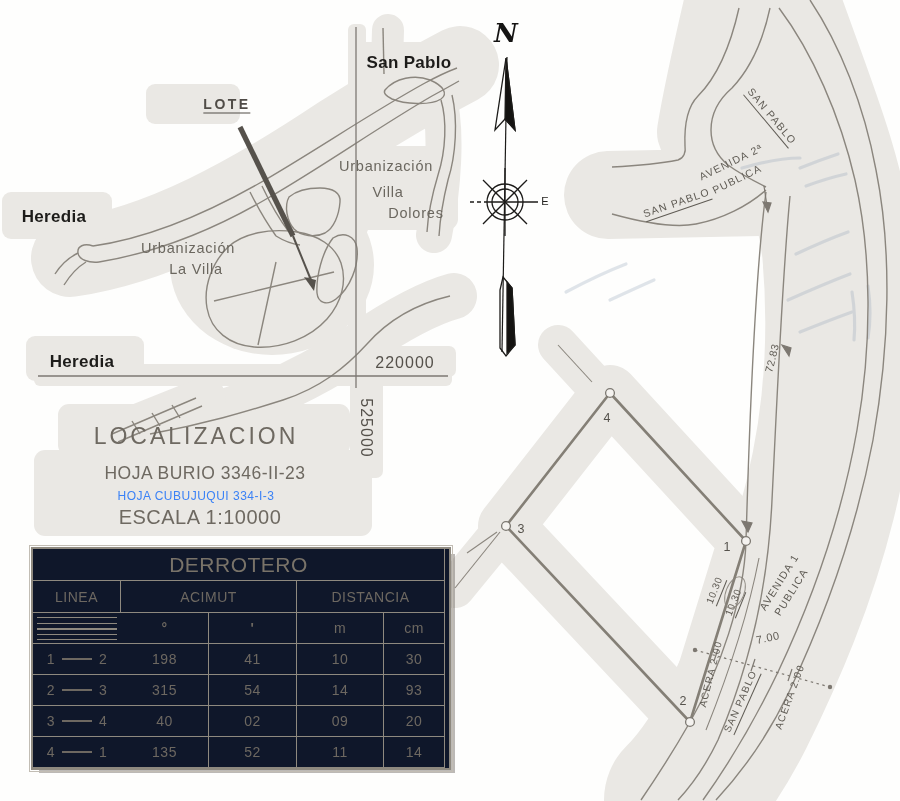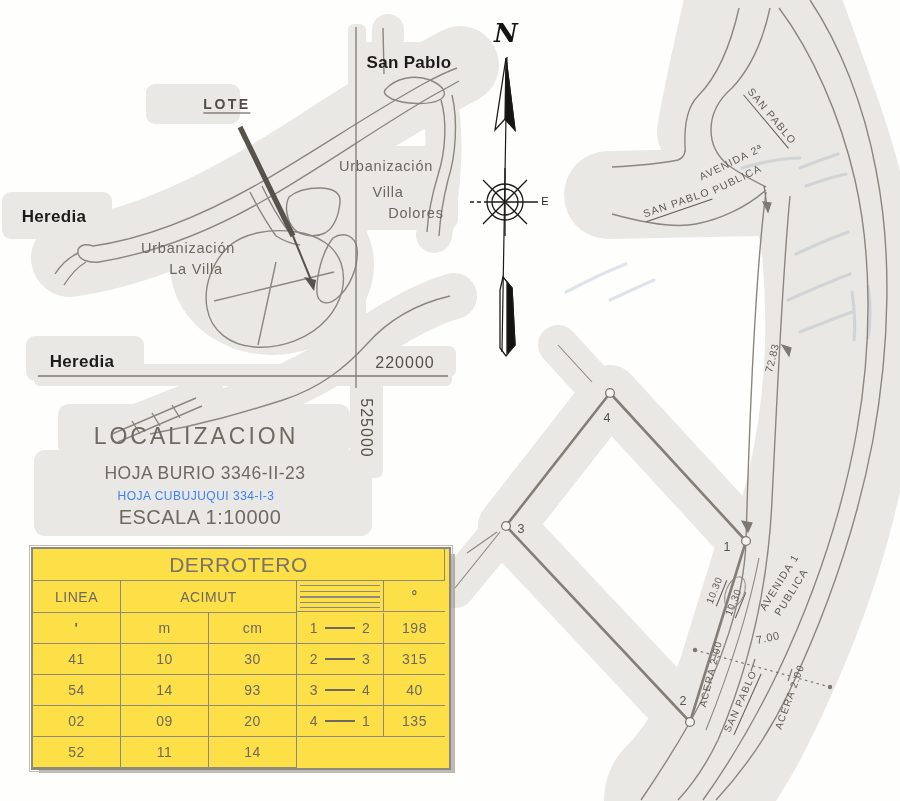--- a/index.html
+++ b/index.html
@@ -9,21 +9,21 @@
   .lbl{position:absolute;white-space:nowrap;color:#635f58;line-height:1;
        transform:translate(-50%,-50%);}
   .und{border-bottom:1.6px solid currentColor;padding-bottom:2px;}
   .bold-place{font-weight:bold;color:#1d1c1a;font-size:17px;letter-spacing:.3px;}
   .map-name{color:#6b675f;font-size:14.5px;letter-spacing:.8px;}
   .coord{color:#55514b;font-size:16px;letter-spacing:1px;}
   .road-lbl{font-size:10.5px;letter-spacing:1.2px;color:#5f5b54;}
   .dim-lbl{font-size:10.5px;letter-spacing:.6px;color:#5f5b54;}
   .vtx{font-size:12.5px;color:#55524c;}
   
-  #dtable{position:absolute;left:31px;top:547px;width:416px;background:#fde047;
+  #dtable{position:absolute;left:31px;top:547px;width:416px;background:#0f172a;
           border:2px solid #8e897f;outline:1px solid #c2bdb4;outline-offset:1px;
           box-shadow:6px 5px 0 -2px rgba(108,103,95,.45);
           display:grid;grid-template-columns:88px 88px 88px 87px 61px;color:#6d6861;}
   #dtable .c{border-right:1.4px solid #8e897f;border-bottom:1.4px solid #8e897f;
           display:flex;align-items:center;justify-content:center;height:30px;
           font-size:14px;letter-spacing:.5px;}
   #dtable .c:nth-child(5n){border-right:none;}
   .t-title{grid-column:1/6;height:31px !important;font-size:21px !important;
            letter-spacing:2.5px;color:#797369;}
   .span2{grid-column:span 2;}
@@ -199,20 +199,21 @@
 <div class="lbl road-lbl" style="left:790px;top:697px;font-size:10px;transform:translate(-50%,-50%) rotate(-70deg);">ACERA 2.00</div>
 <div class="lbl vtx" style="left:727px;top:547px;">1</div>
 <div class="lbl vtx" style="left:683px;top:701px;">2</div>
 <div class="lbl vtx" style="left:521px;top:529px;">3</div>
 <div class="lbl vtx" style="left:607px;top:418px;">4</div>
 
 <div id="dtable">
   <div class="c t-title">DERROTERO</div>
   <div class="c" style="height:31px;">LINEA</div>
   <div class="c span2" style="height:31px;">ACIMUT</div>
+  <div class="c span2" style="height:31px;">DISTANCIA</div>
   <div class="c hatch">
         <div class="hatch-in"></div>
       </div>
   <div class="c sym">°</div>
   <div class="c sym">'</div>
   <div class="c">m</div>
   <div class="c">cm</div>
 
   <div class="c linea-cell">
         <span>1</span>

